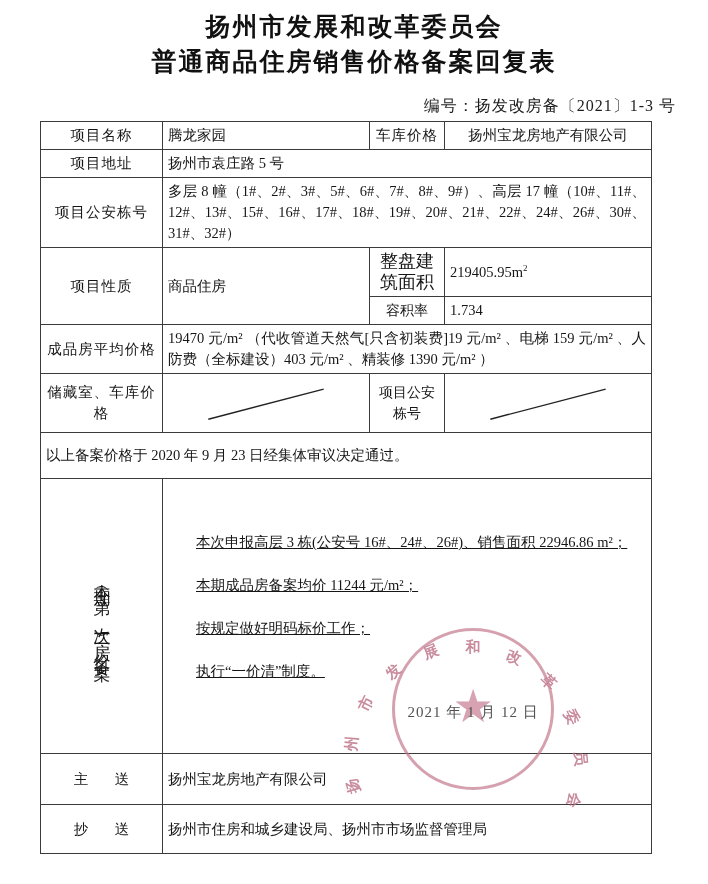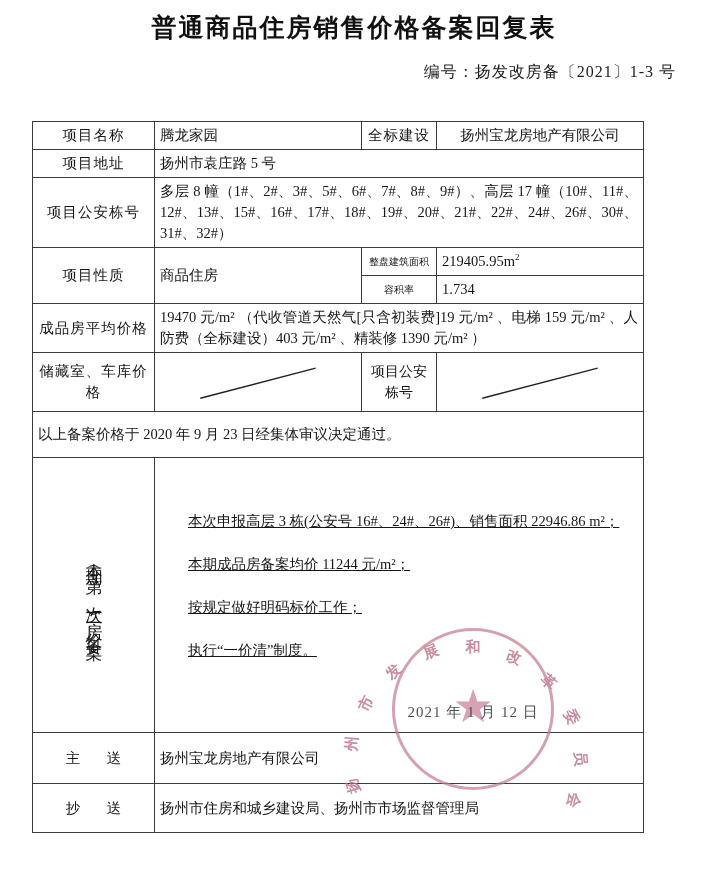--- a/index.html
+++ b/index.html
@@ -47,21 +47,21 @@
     padding-right: 32px;
     text-align: right;
     font-size: 16px;
     letter-spacing: 1px;
     color: #1c1c1c;
   }
 
   
   .tbl-wrap {
     position: absolute;
-    left: 32px;
+    left: 40px;
     top: 121px;
     width: 611px;
   }
   table.form {
     border-collapse: collapse;
     width: 611px;
     table-layout: fixed;
   }
   table.form td {
     border: 1px solid #3b3b3b;
@@ -210,61 +210,62 @@
     letter-spacing: 1px;
     font-family: "Liberation Serif", serif;
   }
 </style>
 </head>
 <body>
 
 <div class="page">
 
   <div class="title-block">
+    <div class="title-line title-line-1">扬州市发展和改革委员会</div>
     <div class="title-line title-line-2">普通商品住房销售价格备案回复表</div>
     <div class="doc-number">编号：扬发改房备〔2021〕1-3 号</div>
   </div>
 
   <div class="tbl-wrap">
     <table class="form">
       <colgroup>
         <col style="width:122px">
         <col style="width:177px">
         <col style="width:30px">
         <col style="width:75px">
         <col style="width:207px">
       </colgroup>
 
       <tbody>
           <tr>
         <td class="lbl">项目名称</td>
         <td class="ctr" colspan="2">腾龙家园</td>
-        <td class="lbl">全标建设</td>
+        <td class="lbl">车库价格</td>
         <td class="ctr-sm">扬州宝龙房地产有限公司</td>
       </tr>
 
       <tr>
         <td class="lbl">项目地址</td>
         <td class="ctr" colspan="4">扬州市袁庄路 5 号</td>
       </tr>
 
       <tr>
         <td class="lbl">项目公安栋号</td>
         <td class="just" colspan="4">多层 8 幢（1#、2#、3#、5#、6#、7#、8#、9#）、高层 17 幢（10#、11#、12#、13#、15#、16#、17#、18#、19#、20#、21#、22#、24#、26#、30#、31#、32#）</td>
       </tr>
 
       <tr>
         <td class="lbl" rowspan="2">项目性质</td>
         <td class="ctr" colspan="2" rowspan="2">商品住房</td>
-        <td class="lbl" style="font-size:10px;letter-spacing:0">整盘建筑面积</td>
+        <td class="lbl" style="font-size:18px;letter-spacing:0">整盘建筑面积</td>
         <td class="ctr"><span>219405.95m</span><sup>2</sup></td>
       </tr>
 
       <tr>
-        <td class="lbl" style="font-size:10px;letter-spacing:0">容积率</td>
+        <td class="lbl" style="font-size:14px;letter-spacing:0">容积率</td>
         <td class="ctr">1.734</td>
       </tr>
 
       <tr>
         <td class="lbl">成品房平均价格</td>
         <td class="just" colspan="4">19470 元/m² （代收管道天然气[只含初装费]19 元/m² 、电梯 159 元/m² 、人防费（全标建设）403 元/m² 、精装修 1390 元/m² ）</td>
       </tr>
 
       <tr>
         <td class="lbl">储藏室、车库价格</td>

